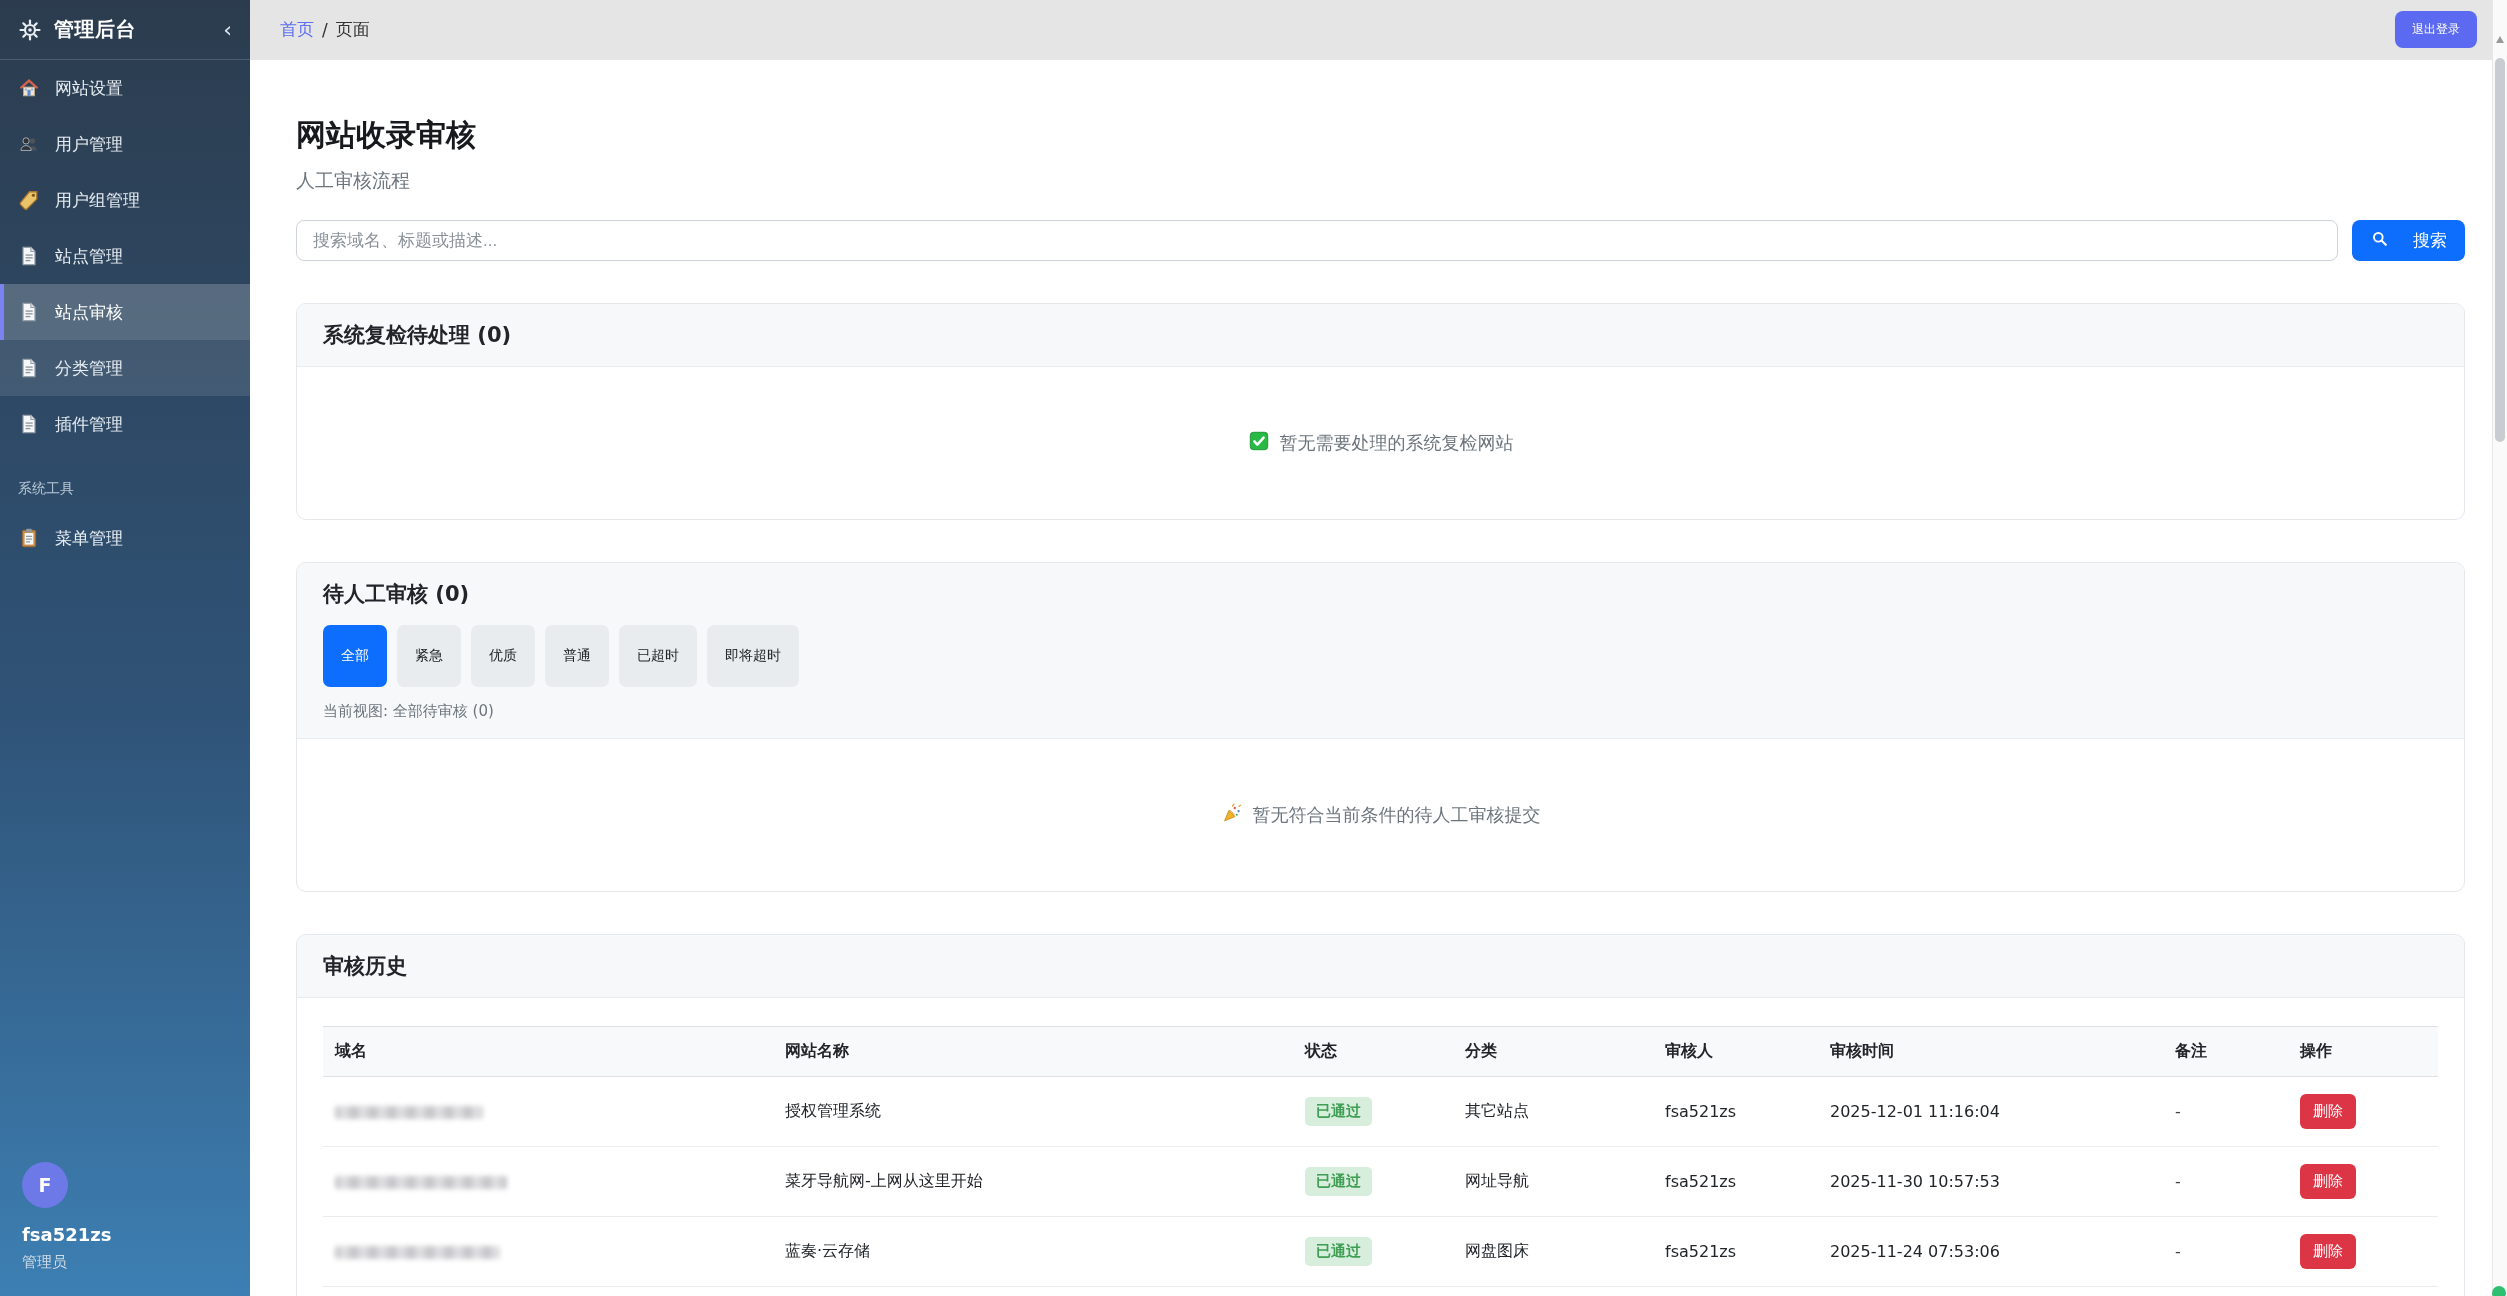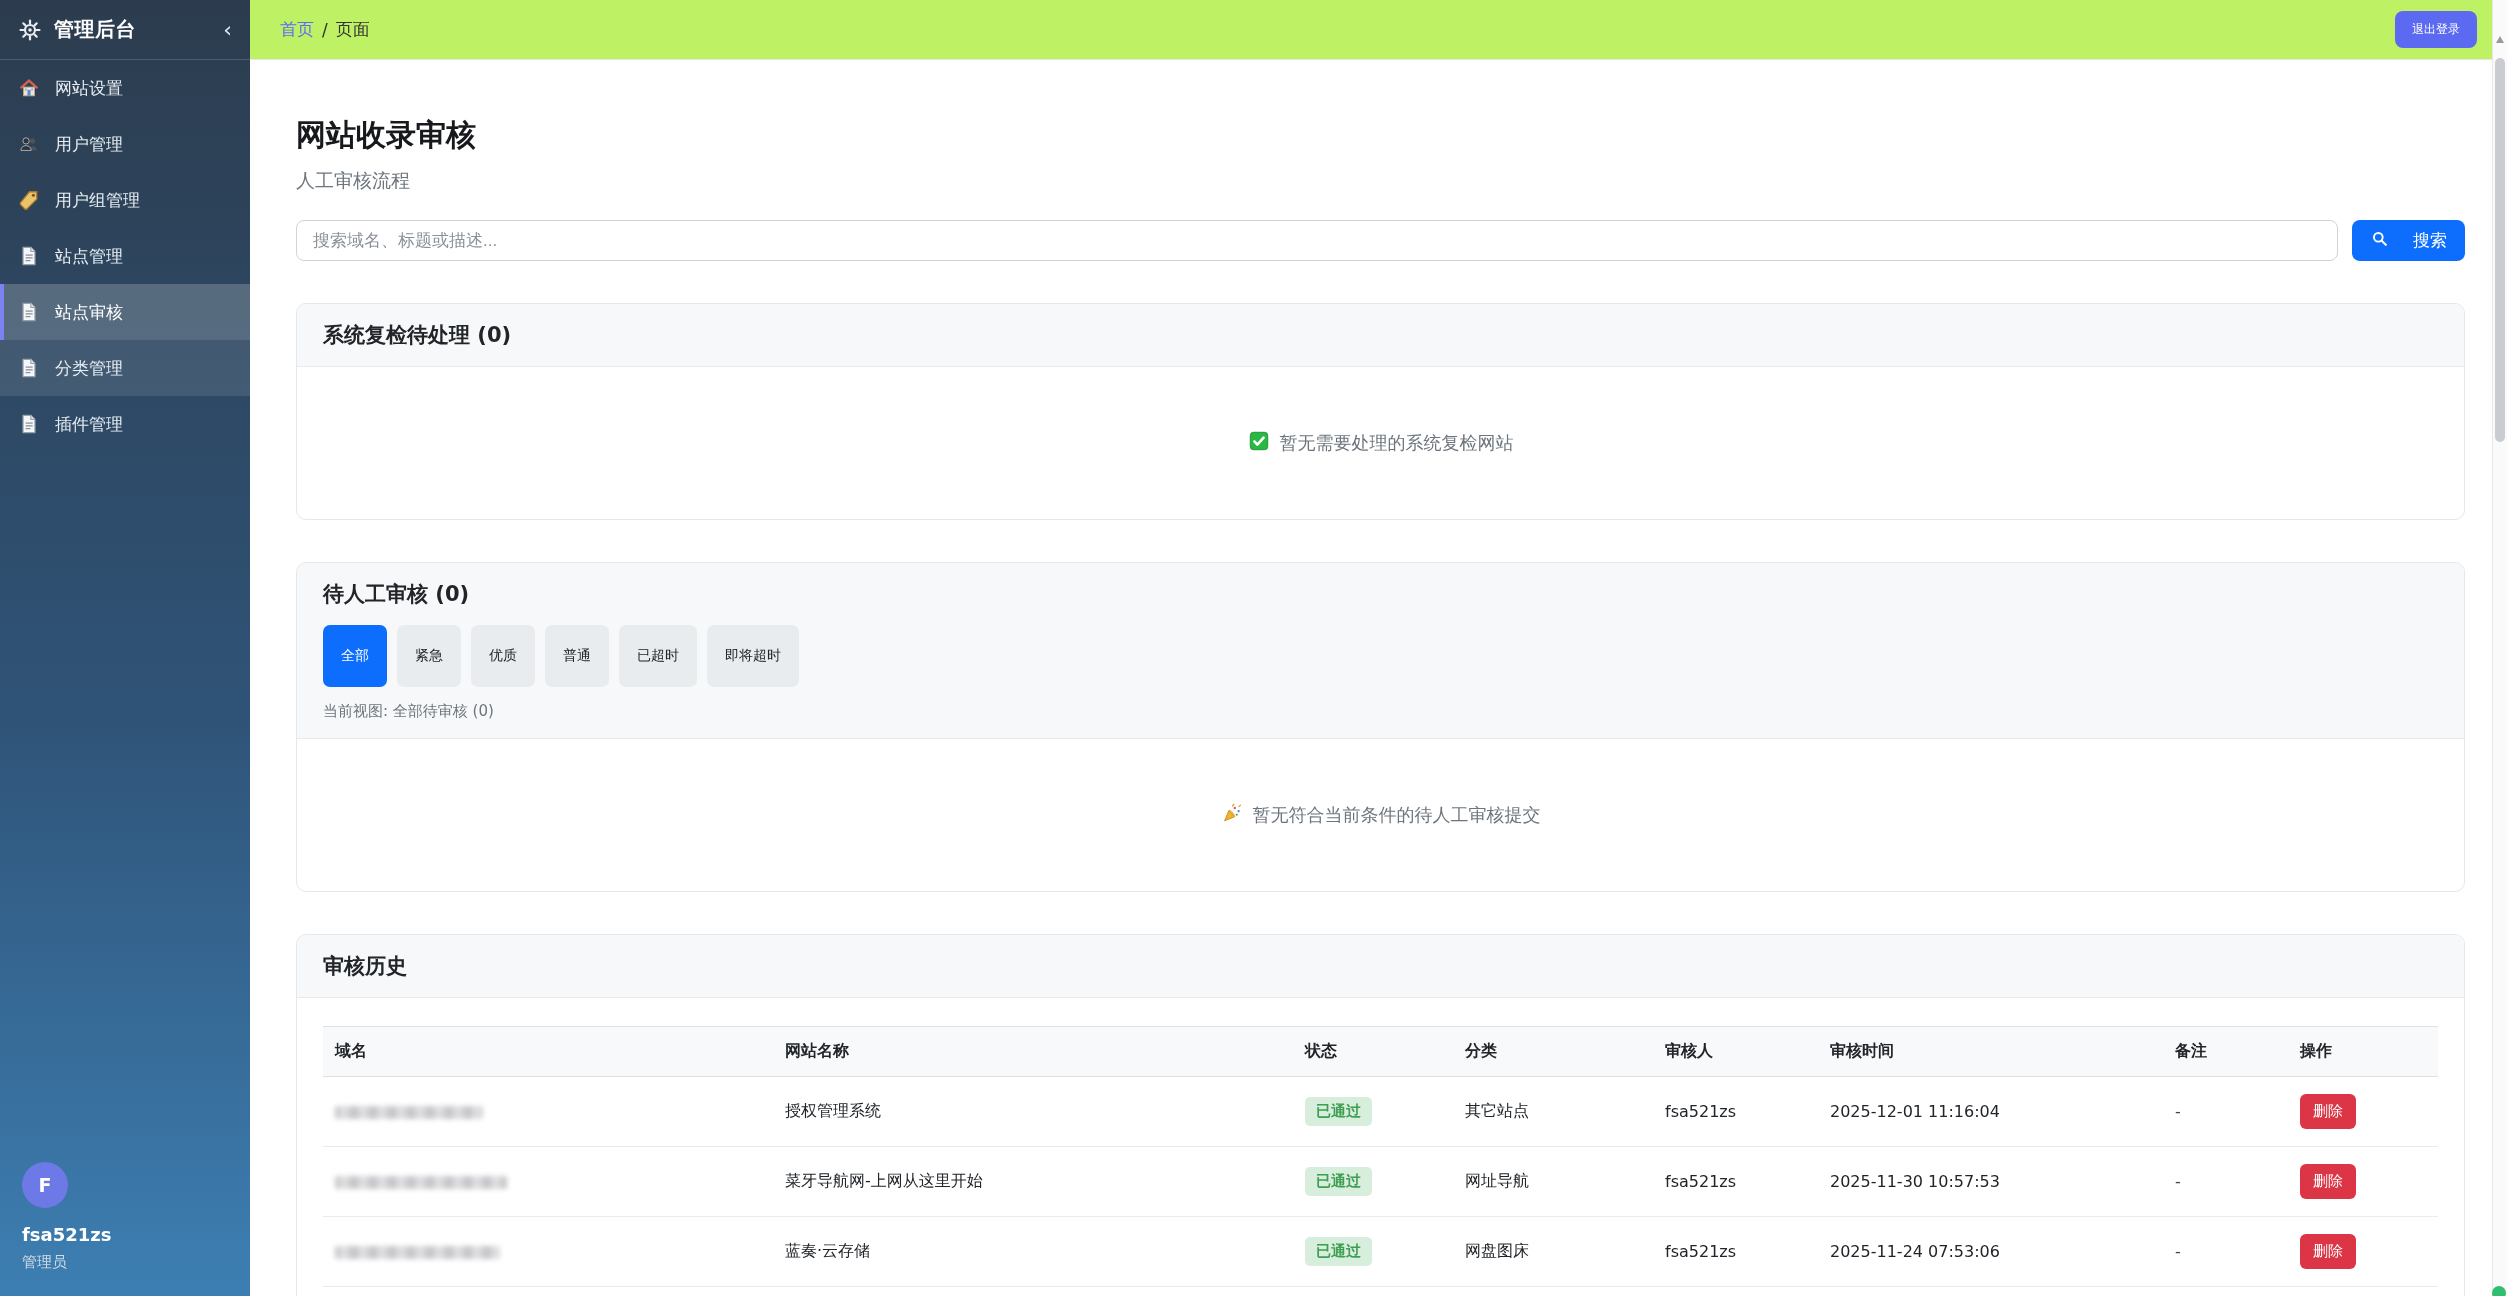--- a/index.html
+++ b/index.html
@@ -21,21 +21,21 @@
   .side-item.subtle { background:rgba(255,255,255,.10); }
   .s-icon svg { width:22px; height:22px; display:block; }
   .sb-user { position:absolute; left:0; bottom:0; width:100%; padding:20px 22px 24px; }
   .avatar { width:46px; height:46px; border-radius:50%; background:#6e79e8; display:flex;
     align-items:center; justify-content:center; font-size:19px; font-weight:bold; color:#fff; margin-bottom:16px; }
   .u-name { font-size:18px; font-weight:bold; }
   .u-role { font-size:15px; color:#cfdbe6; margin-top:8px; }
 
   
   .main { margin-left:250px; height:1296px; overflow:hidden; }
-  .topbar { height:60px; background:#bef264; border-bottom:1px solid #e6e6e6;
+  .topbar { height:60px; background:#e5e5e5; border-bottom:1px solid #e6e6e6;
     display:flex; align-items:center; padding:0 30px; }
   .crumb { font-size:17px; display:flex; gap:8px; align-items:center; }
   .crumb a { color:#5c6ef2; text-decoration:none; cursor:pointer; }
   .crumb .cur, .crumb .sep { color:#333; }
   .logout-btn { margin-left:auto; background:#5b6af0; color:#fff; border:none; border-radius:8px;
     padding:10px 17px; font-size:12px; cursor:pointer; }
 
   .content { padding:55px 42px 0 46px; }
   .page-title { font-size:30px; font-weight:bold; color:#17191c; }
   .page-sub { font-size:19px; color:#6c757d; margin-top:12px; }
@@ -196,20 +196,38 @@
               <g stroke="#8a949d" stroke-width="1.4">
                 <line x1="8.3" y1="11" x2="16" y2="11"></line>
                 <line x1="8.3" y1="14" x2="16" y2="14"></line>
                 <line x1="8.3" y1="17" x2="13.5" y2="17"></line>
               </g>
             </svg>
           </span>
           <span class="s-label">插件管理</span>
         </div>
       </div>
+      <div class="sb-section">
+        <div class="section-label">系统工具</div>
+        <div class="side-item">
+          <span class="s-icon">
+            <svg viewBox="0 0 24 24">
+              <rect x="4.8" y="3.5" width="14.4" height="18" rx="2" fill="#c98c4a" stroke="#9c6a33" stroke-width="1.1"></rect>
+              <rect x="7.2" y="6.6" width="9.6" height="12.6" fill="#f6f8fa"></rect>
+              <rect x="9" y="1.8" width="6" height="4" rx="1" fill="#8f9aa5"></rect>
+              <g stroke="#8a949d" stroke-width="1.3">
+                <line x1="8.8" y1="10.2" x2="15.4" y2="10.2"></line>
+                <line x1="8.8" y1="13.2" x2="15.4" y2="13.2"></line>
+                <line x1="8.8" y1="16.2" x2="13.2" y2="16.2"></line>
+              </g>
+            </svg>
+          </span>
+          <span class="s-label">菜单管理</span>
+        </div>
+      </div>
     </nav>
 
   <div class="sb-user">
     <div class="avatar">F</div>
     <div class="u-name">fsa521zs</div>
     <div class="u-role">管理员</div>
   </div>
 </aside>
 
 <div class="main">

